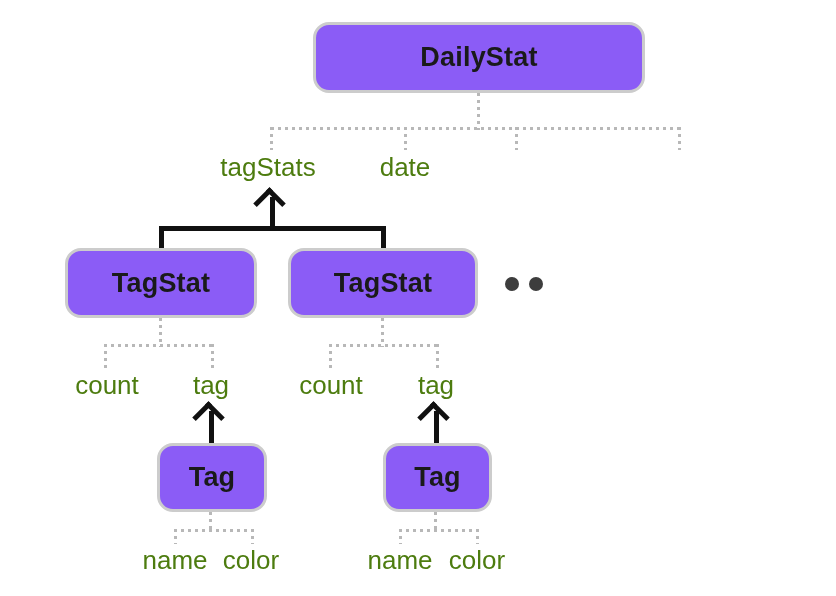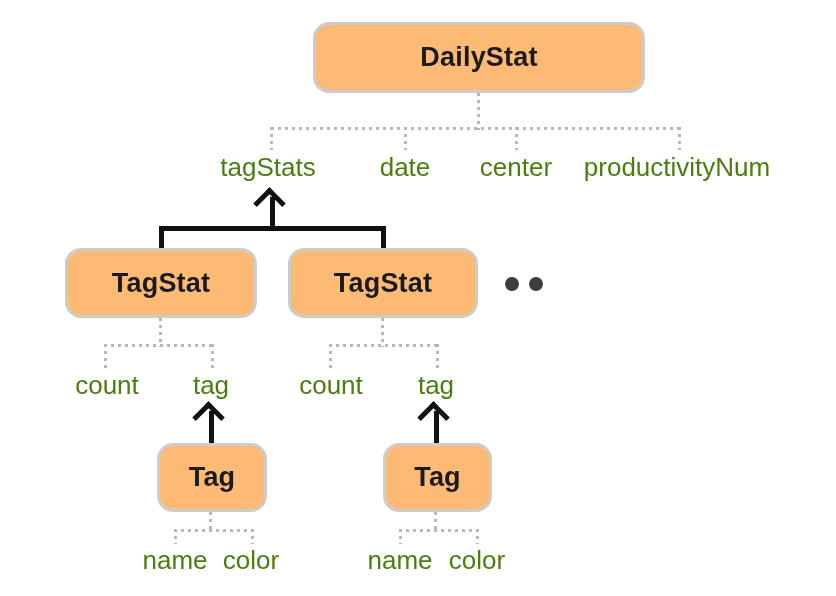--- a/index.html
+++ b/index.html
@@ -8,21 +8,21 @@
     width: 836px;
     height: 596px;
     background: #ffffff;
     font-family: "Liberation Sans", "DejaVu Sans", sans-serif;
     overflow: hidden;
   }
   
   .node {
     position: absolute;
     box-sizing: border-box;
-    background: #fdba74;
+    background: #8b5cf6;
     border: 3px solid #cccccc;
     border-radius: 16px;
     display: flex;
     align-items: center;
     justify-content: center;
     font-weight: bold;
     font-size: 27px;
     color: #1a1a1a;
     letter-spacing: 0.2px;
   }
@@ -78,22 +78,20 @@
 
   <div class="dv" style="left:477px; top:93px; height:37px;"></div>
   <div class="dh" style="left:271px; top:127px; width:410px;"></div>
   <div class="dv" style="left:270px; top:127px; height:23px;"></div>
   <div class="dv" style="left:404px; top:127px; height:23px;"></div>
   <div class="dv" style="left:515px; top:127px; height:23px;"></div>
   <div class="dv" style="left:678px; top:127px; height:23px;"></div>
 
   <div class="lbl" style="left:268px; top:152px;">tagStats</div>
   <div class="lbl" style="left:405px; top:152px;text-align:right;">date</div>
-  <div class="lbl" style="left:516px; top:152px;">center</div>
-  <div class="lbl" style="left:677px; top:152px;">productivityNum</div>
 
   <div class="chev" style="left:258px; top:192px;"></div>
   <div class="sv" style="left:270px; top:197px; height:34px;"></div>
   <div class="sh" style="left:159px; top:226px; width:227px;"></div>
   <div class="sv" style="left:159px; top:226px; height:22px;"></div>
   <div class="sv" style="left:381px; top:226px; height:22px;"></div>
 
   <div class="node" style="left:65px; top:248px; width:192px; height:70px;">
     <span>TagStat</span>
   </div>

